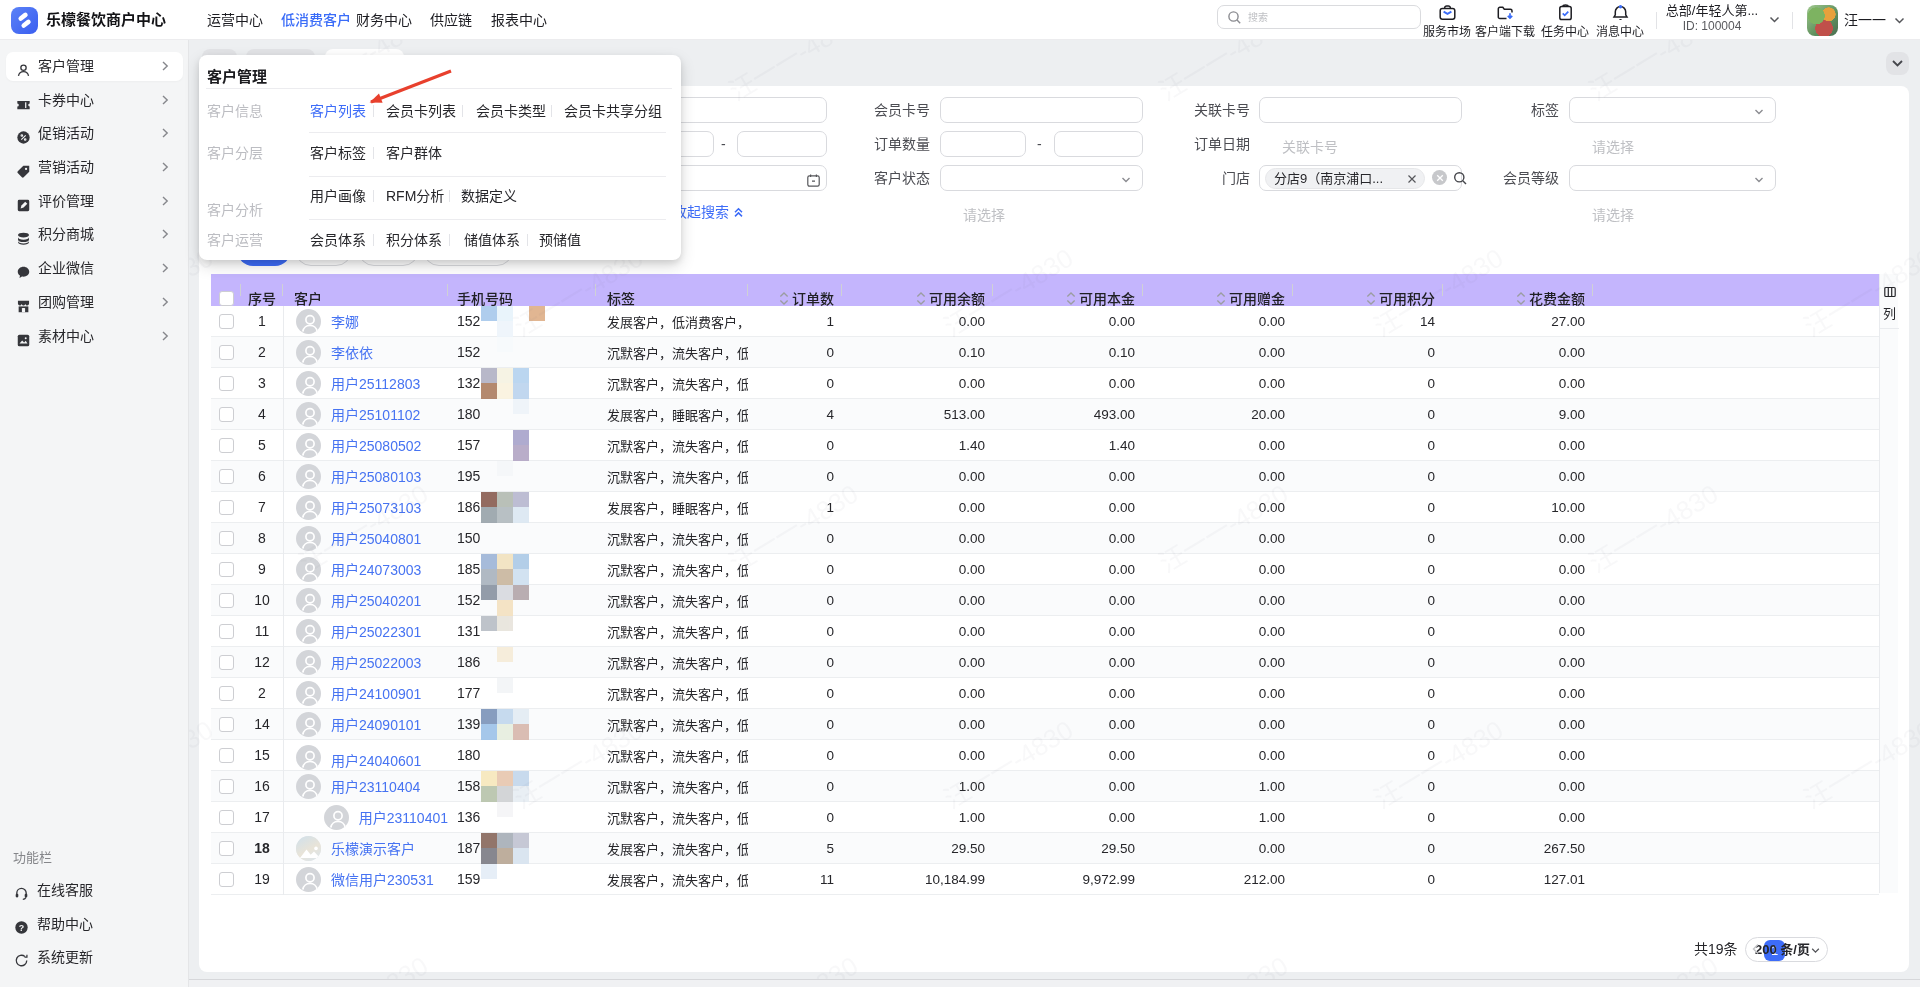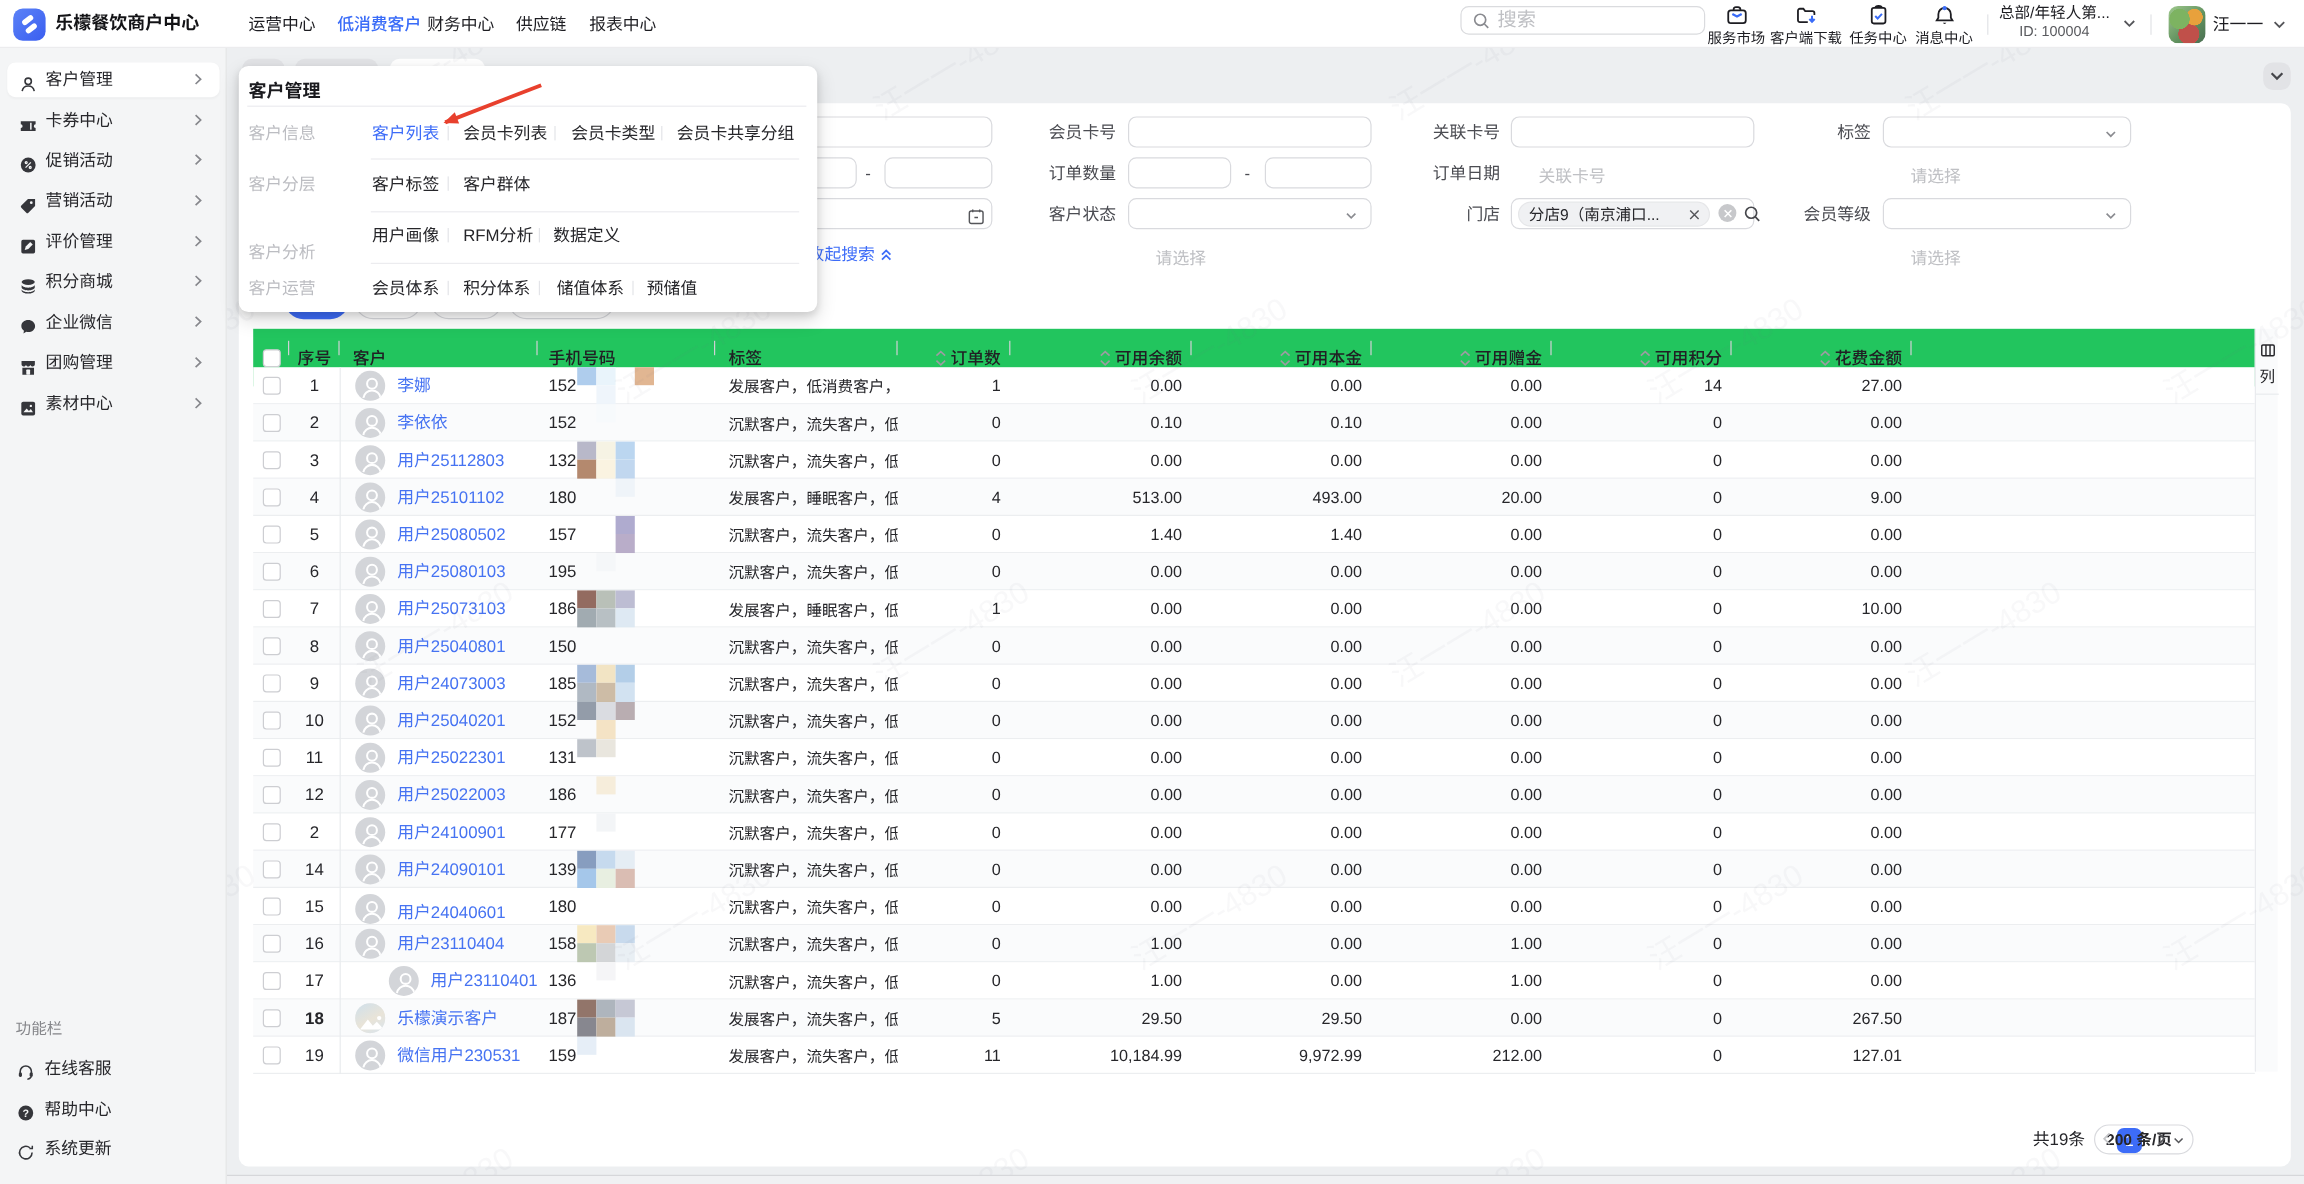--- a/index.html
+++ b/index.html
@@ -4,21 +4,21 @@
 *{margin:0;padding:0;box-sizing:border-box;}
 html,body{width:1920px;height:987px;overflow:hidden;}
 body{font-family:"Liberation Sans","Noto Sans CJK SC",sans-serif;font-size:14px;color:#26262a;background:#edeff1;position:relative;}
 .abs{position:absolute;}
 
 .topbar{position:absolute;left:0;top:0;width:1920px;height:40px;background:#fff;border-bottom:1px solid #ececee;z-index:30;}
 .logo{position:absolute;left:11px;top:7px;width:27px;height:27px;border-radius:8px;background:linear-gradient(135deg,#5b82f7,#3a5ef0);}
 .brand{position:absolute;left:46px;top:0;height:40px;line-height:40px;font-size:15px;font-weight:bold;color:#131316;}
 .topnav{position:absolute;top:0;height:40px;line-height:40px;font-size:14px;color:#1d1d22;}
 .topnav.active{color:#3a6cf8;font-weight:500;}
-.searchbox{position:absolute;left:1217px;top:5px;width:204px;height:24px;border:1px solid #dadbde;border-radius:7px;background:#fff;color:#bfc0c4;font-size:16px;line-height:23px;}
+.searchbox{position:absolute;left:1217px;top:5px;width:204px;height:24px;border:1px solid #dadbde;border-radius:7px;background:#fff;color:#bfc0c4;font-size:10px;line-height:23px;}
 .searchbox svg{position:absolute;left:9px;top:4px;}
 .searchbox span{position:absolute;left:30px;top:0;}
 .topicon{position:absolute;top:4px;width:70px;text-align:center;color:#1d1d22;}
 .topicon .lb{display:block;font-size:12px;line-height:12px;margin-top:1px;color:#1d1d22;}
 .tdiv{position:absolute;top:12px;width:1px;height:17px;background:#e2e3e6;}
 .org{position:absolute;top:0;text-align:center;color:#1d1d22;}
 .org .l1{font-size:13px;line-height:16px;margin-top:3px;}
 .org .l2{font-size:12px;line-height:14px;color:#595a5e;}
 .avatar{position:absolute;left:1807px;top:5px;width:31px;height:31px;border-radius:8px;overflow:hidden;background:
  radial-gradient(circle at 30% 35%, #7db361 0 28%, transparent 29%),
@@ -47,21 +47,21 @@
 .finput{position:absolute;height:26px;border:1px solid #d9dade;border-radius:7px;background:#fff;font-size:14px;color:#bfc0c4;line-height:24px;}
 .finput .ph{position:absolute;left:22px;top:0;margin-top:37px;}
 .fsel .cv{position:absolute;right:10px;top:8px;}
 .fdash{position:absolute;height:26px;line-height:26px;color:#4b4c52;}
 .blink{position:absolute;color:#3d6cf8;font-size:14px;height:20px;line-height:20px;}
 
 .btn{position:absolute;height:32px;border-radius:16px;font-size:14px;text-align:center;line-height:32px;overflow:hidden;}
 .btn.primary{background:#3d6cf8;color:#fff;}
 .btn.outline{background:#fff;border:1px solid #d9dade;color:#3c3d42;}
 
-.thead{position:absolute;left:12px;top:188px;width:1668px;height:48px;background:#22c55e;display:flex;font-weight:500;font-size:14px;color:#202024;}
+.thead{position:absolute;left:12px;top:188px;width:1668px;height:48px;background:#c4b5fd;display:flex;font-weight:500;font-size:14px;color:#202024;}
 .trow{position:absolute;left:12px;width:1668px;height:31px;display:flex;font-size:14px;color:#26262a;background:#fff;border-bottom:1px solid #eceef0;}
 .trow.even{background:#fafbfc;}
 .cell{position:relative;height:100%;flex:none;display:flex;align-items:center;}
 .hcell:after{content:"";position:absolute;right:0;top:10px;width:1px;height:12px;background:#cfd1d5;}
 .num{justify-content:flex-end;padding-right:8px;}
 .trow .num{font-size:13.5px;}
 .ctr{justify-content:center;}
 .cname{color:#4673f2;}
 .ckb{width:15px;height:15px;border:1px solid #cdced2;border-radius:3px;background:#fff;}
 .avtr{width:25px;height:25px;border-radius:50%;background:#d3d5d9;flex:none;margin-left:13px;margin-right:10px;position:relative;overflow:hidden;}

